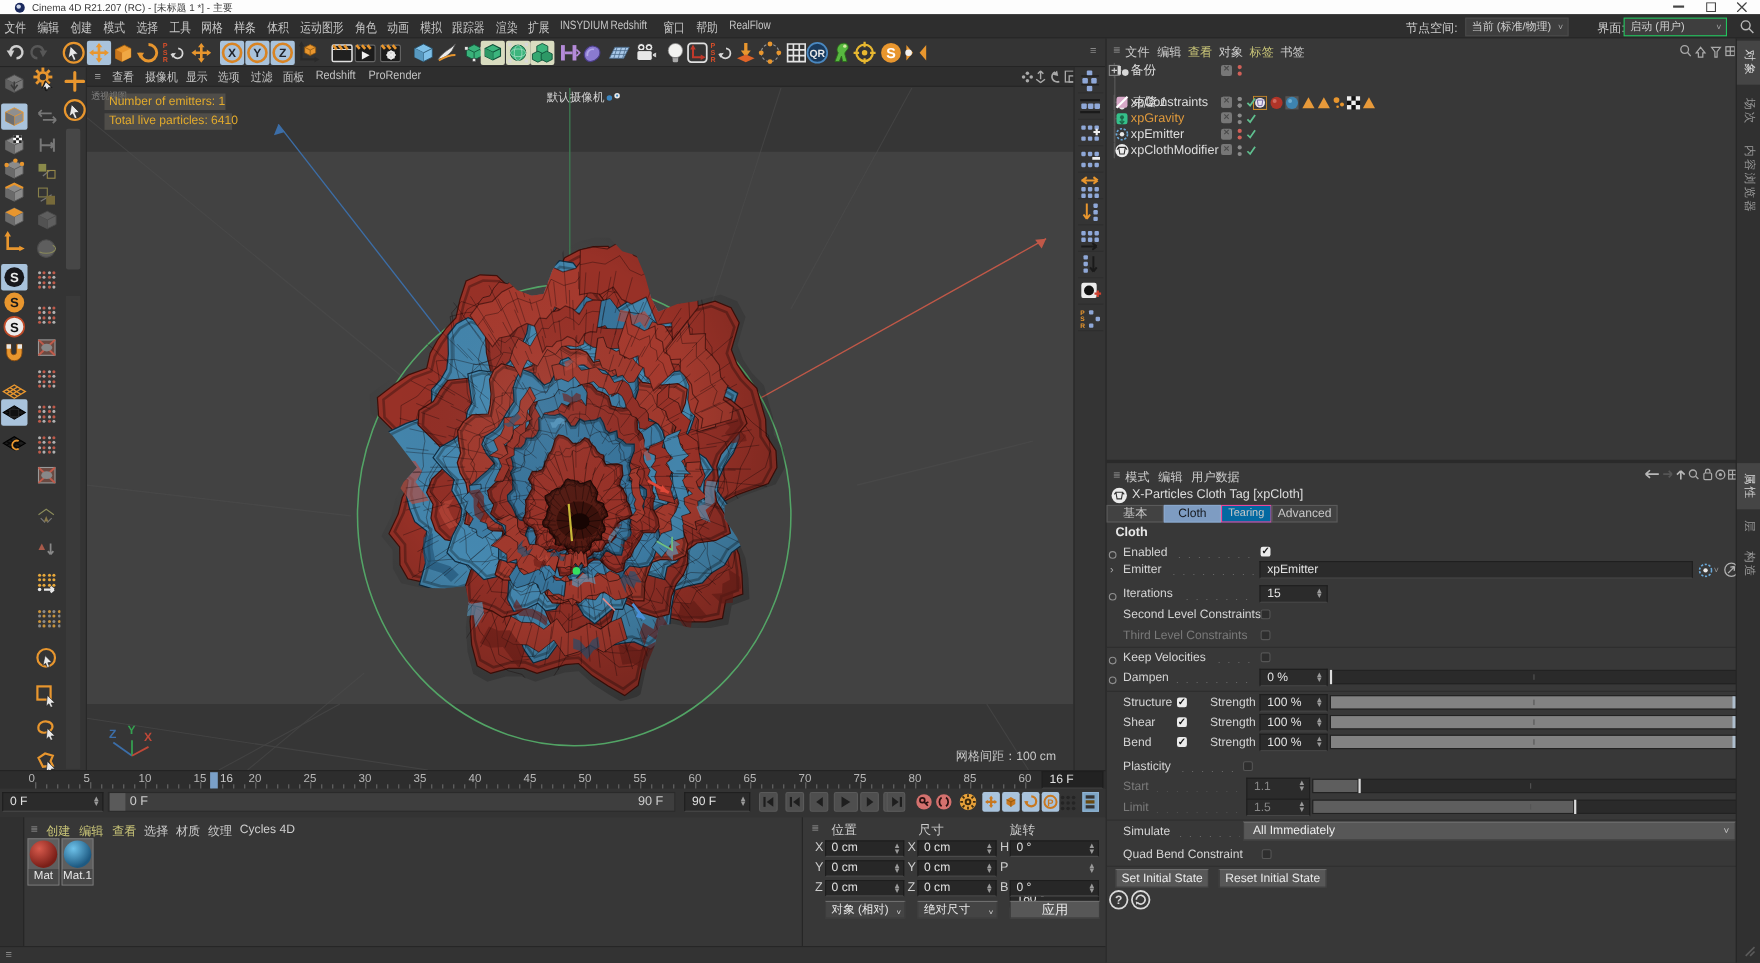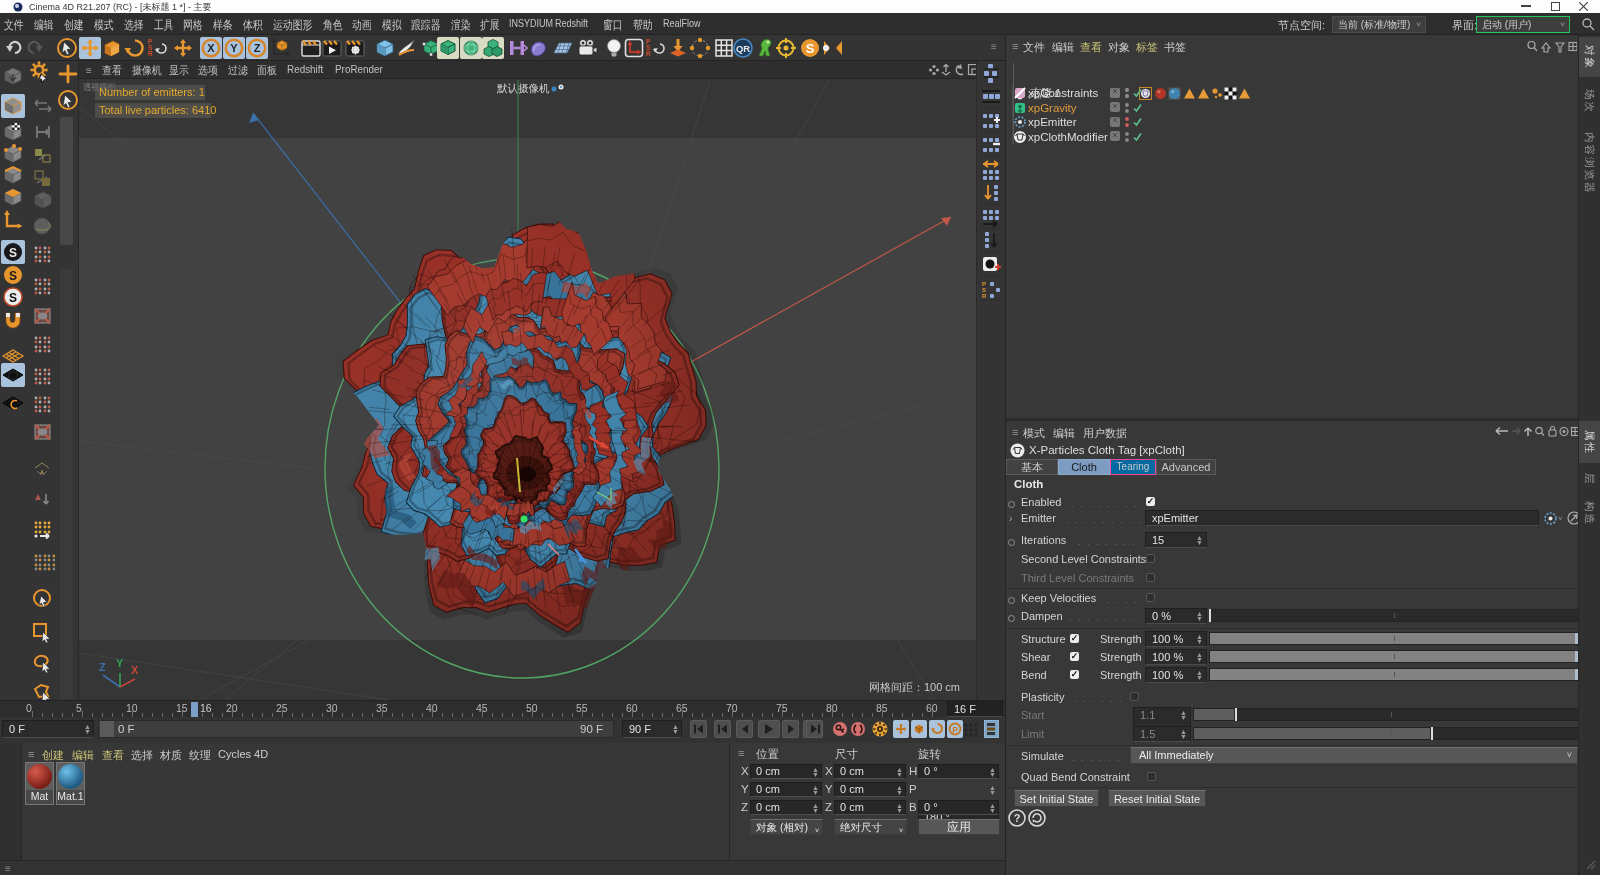--- a/index.html
+++ b/index.html
@@ -1039,20 +1039,44 @@
       </div>
       <svg style="position:absolute;left:521px;top:5px;" width="50" height="13" viewBox="0 0 50 13">
         <circle cx="4.5" cy="5" r="3.5" fill="none" stroke="#aaa" stroke-width="1.2"></circle>
         <path d="M7,7.5 L10,11" stroke="#aaa" stroke-width="1.2"></path>
         <path d="M15,8 l4,-5 l4,5 l-2,0 l0,4 l-4,0 l0,-4 Z" fill="none" stroke="#aaa" stroke-width="1.1"></path>
         <path d="M29,3 h8 l-3,4 v5 l-2,0 v-5 Z" fill="none" stroke="#aaa" stroke-width="1.1"></path>
         <rect x="42" y="2.5" width="8" height="8" fill="none" stroke="#aaa" stroke-width="1.1"></rect>
         <path d="M46,2.5 v8 M42,6.5 h8" stroke="#aaa" stroke-width="1.1"></path>
       </svg>
       <div class="abs" style="left:7px;top:28px;width:1px;height:74px;background:#5c5c5c;"></div>
+      <div class="om-row" style="top:22px;">
+        <svg style="position:absolute;left:0;top:0;" width="30" height="14" viewBox="0 0 30 14">
+          <path d="M7,0 L7,14" stroke="#5a5a5a" stroke-width="1"></path>
+          <path d="M7,7 L14,7" stroke="#5a5a5a" stroke-width="1"></path>
+          <rect x="2.5" y="2.5" width="9" height="9" fill="#3a3a3a" stroke="#888"></rect>
+          <path d="M4.5,7 h5 M7,4.5 v5" stroke="#ccc"></path>
+        </svg>
+        <div class="abs" style="left:7px;top:0;">
+          <svg style="position:absolute;" width="14" height="14" viewBox="0 0 14 14">
+            <path d="M3,11 V3 h3 v8 Z" fill="#d8d8d8"></path>
+            <circle cx="10" cy="9" r="3" fill="#d8d8d8"></circle>
+          </svg>
+        </div>
+        <div class="abs" style="left:22px;top:0;line-height:14px;">备份</div>
+        <div class="abs" style="left:104px;top:1.5px;width:10px;height:10px;background:#777;border-radius:2px;"></div>
+        <svg style="position:absolute;left:105px;top:1px;" width="8" height="14" viewBox="0 0 8 14">
+          <path d="M1,3 L6,8 M1,8 L6,3" stroke="#555" stroke-width="0" fill="none"></path>
+          <path d="M2,2 l4,4 m0,-4 l-4,4" stroke="#4a4a4a" stroke-width="1"></path>
+        </svg>
+        <svg style="position:absolute;left:118px;top:0;" width="8" height="14" viewBox="0 0 8 14">
+          <circle cx="3" cy="4" r="1.9" fill="#d06058"></circle>
+          <circle cx="3" cy="10" r="1.9" fill="#d06058"></circle>
+        </svg>
+      </div>
       <div class="om-row" style="top:51px;font-style:italic;">
         <svg style="position:absolute;left:0;top:0;" width="30" height="14" viewBox="0 0 30 14">
           <path d="M7,0 L7,14" stroke="#5a5a5a" stroke-width="1"></path>
           <path d="M7,7 L14,7" stroke="#5a5a5a" stroke-width="1"></path>
         </svg>
         <div class="abs" style="left:7px;top:0;">
           <svg style="position:absolute;" width="14" height="14" viewBox="0 0 14 14">
             <path d="M7,2 L11,9 H3 Z" fill="#8ab4d8"></path>
             <circle cx="7" cy="11" r="2.5" fill="#e8e8e8"></circle>
           </svg>

